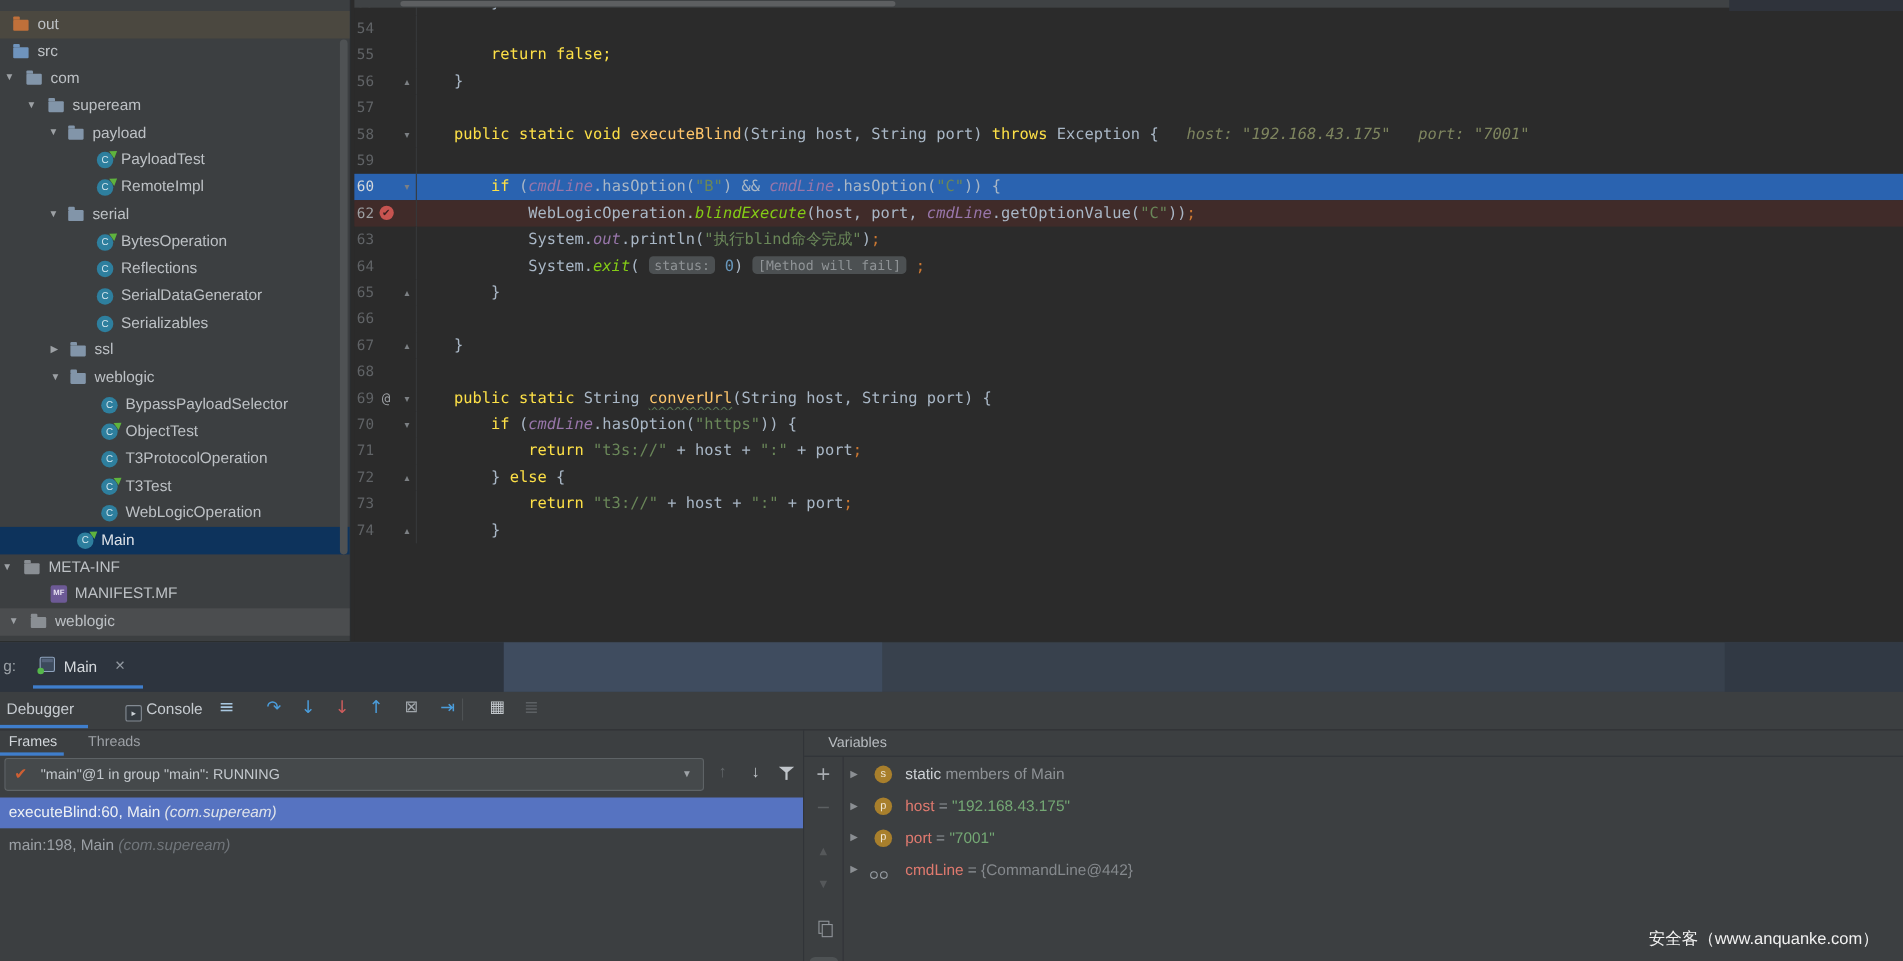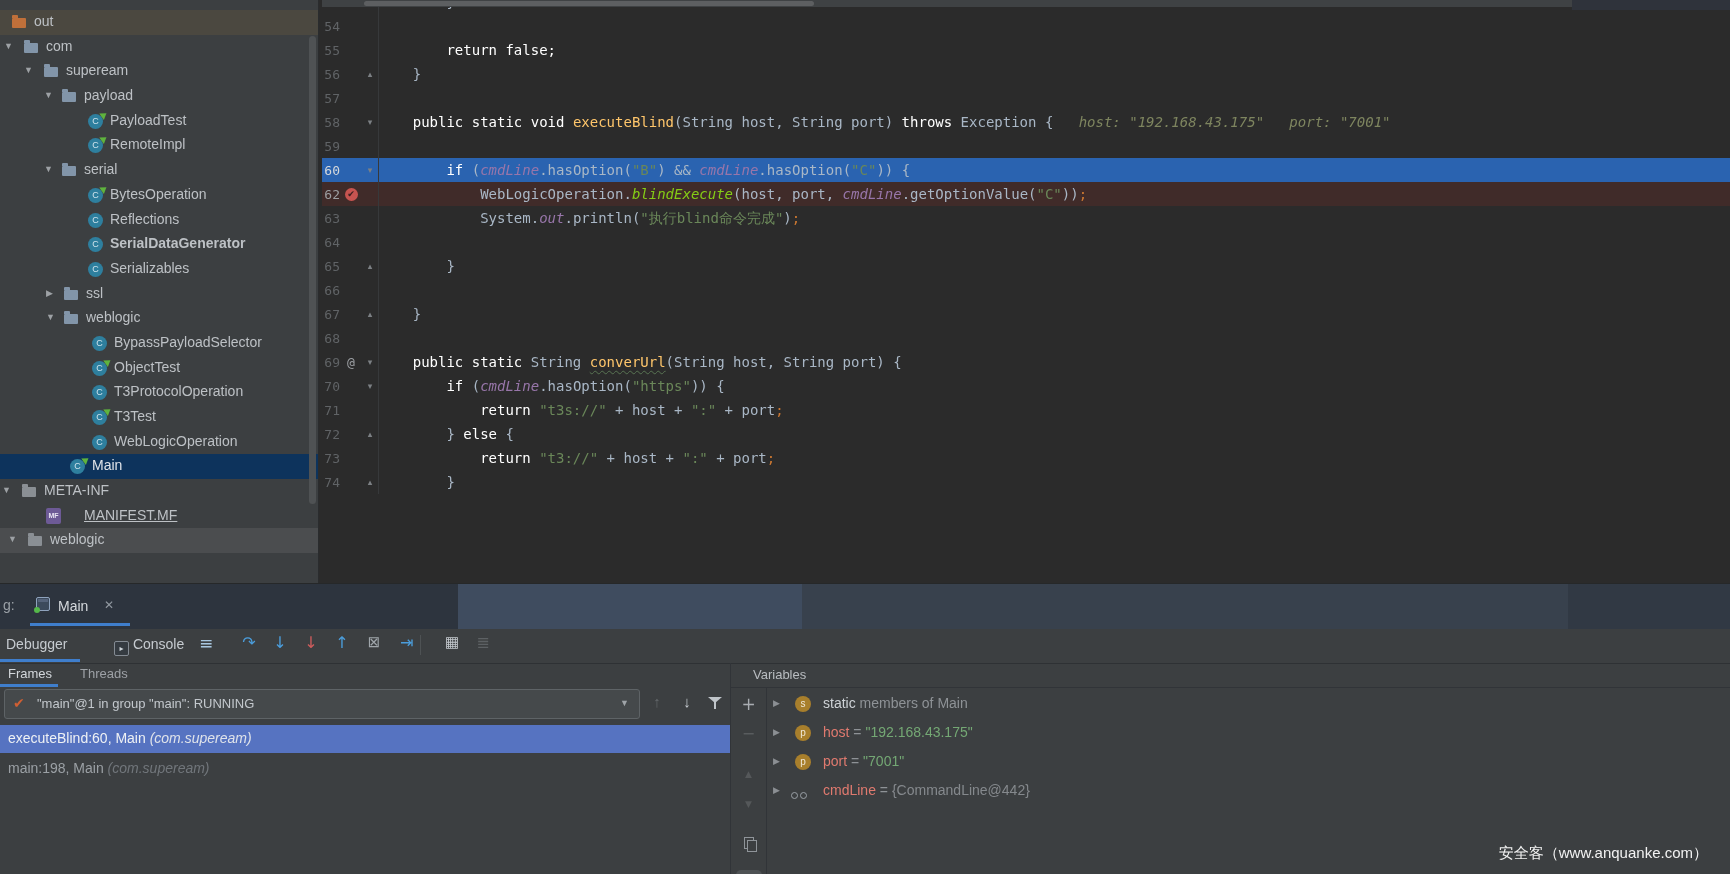--- a/index.html
+++ b/index.html
@@ -29,21 +29,21 @@
   .etopright{position:absolute;left:1250px;top:0;width:161px;height:10px;background:#2f333b;}
   .elines{position:absolute;left:0;top:-10px;right:0;}
   .eline{position:relative;height:24px;display:flex;align-items:center;}
   .eline .num{width:18px;text-align:right;font-family:"DejaVu Sans Mono",monospace;font-size:13px;color:#606366;flex:0 0 18px;}
   .eline .gico{width:22px;flex:0 0 22px;text-align:center;position:relative;}
   .eline .gfold{width:16px;flex:0 0 16px;text-align:center;font-size:9px;color:#7c8084;border-right:1px solid #37393b;height:24px;line-height:24px;}
   .eline pre{margin:0;font-family:"DejaVu Sans Mono",monospace;font-size:14px;line-height:24px;white-space:pre;}
   .bpdot{display:inline-block;width:13px;height:13px;border-radius:50%;background:#c75450;
          color:#3a1f1f;font-size:9px;line-height:13px;text-align:center;vertical-align:middle;}
   .atsign{color:#9b9ea2;font-size:13px;font-family:"DejaVu Sans Mono",monospace;}
-  .tk-d{color:#a9b7c6;} .tk-k{color:#ffffff;} .tk-s{color:#6a8759;}
+  .tk-d{color:#a9b7c6;} .tk-k{color:#fde047;} .tk-s{color:#6a8759;}
   .tk-f{color:#9876aa;font-style:italic;} .tk-m{color:#ffc66b;}
   .tk-mi{color:#84cc16;font-style:italic;} .tk-n{color:#6897bb;} .tk-p{color:#cc7832;}
   .tk-h{color:#7e855f;font-style:italic;}
   .tk-mu{color:#ffc66b;text-decoration:underline wavy #587352 1px;text-underline-offset:3px;}
   .tk-chip{display:inline-block;background:#4c5052;color:#909497;border-radius:4px;
            font-size:12px;line-height:16px;padding:0 5px;vertical-align:1px;}
   
   .debug{position:absolute;left:0;top:583px;width:1730px;height:291px;background:#3c3f41;border-top:1px solid #262829;}
   .tabstrip{position:absolute;left:0;top:0;width:100%;height:45px;background:#38414d;}
   .seam{position:absolute;top:0;height:45px;}
@@ -115,20 +115,26 @@
 
   <div class="tree">
     <div class="tree-rows" id="treeRows">
         <div class="trow" style="background: rgb(75, 72, 64);">
           <span class="ficon" style="background: rgb(192, 112, 58); left: 12px;">
             <span class="ftab"></span>
           </span>
           <span class="lbl" style="left: 34px;">out</span>
         </div>
         <div class="trow">
+          <span class="ficon" style="background: rgb(111, 148, 189); left: 12px;">
+            <span class="ftab"></span>
+          </span>
+          <span class="lbl" style="left: 34px;">src</span>
+        </div>
+        <div class="trow">
           <span class="arr" style="left: 4px;">▼</span>
           <span class="ficon" style="background: rgb(130, 149, 169); left: 24px;">
             <span class="ftab"></span>
           </span>
           <span class="lbl" style="left: 46px;">com</span>
         </div>
         <div class="trow">
           <span class="arr" style="left: 24px;">▼</span>
           <span class="ficon" style="background: rgb(130, 149, 169); left: 44px;">
             <span class="ftab"></span>
@@ -160,21 +166,21 @@
         <div class="trow">
           <span class="cicon" style="left: 88px;">C<span class="runmark"></span></span>
           <span class="lbl" style="left: 110px;">BytesOperation</span>
         </div>
         <div class="trow">
           <span class="cicon" style="left: 88px;">C</span>
           <span class="lbl" style="left: 110px;">Reflections</span>
         </div>
         <div class="trow">
           <span class="cicon" style="left: 88px;">C</span>
-          <span class="lbl" style="left: 110px; font-weight: bold;">SerialDataGenerator</span>
+          <span class="lbl" style="left: 110px;">SerialDataGenerator</span>
         </div>
         <div class="trow">
           <span class="cicon" style="left: 88px;">C</span>
           <span class="lbl" style="left: 110px;">Serializables</span>
         </div>
         <div class="trow">
           <span class="arr" style="left: 46px;">▶</span>
           <span class="ficon" style="background: rgb(130, 149, 169); left: 64px;">
             <span class="ftab"></span>
           </span>
@@ -213,21 +219,21 @@
         </div>
         <div class="trow">
           <span class="arr" style="left: 2px;">▼</span>
           <span class="ficon" style="background: rgb(138, 143, 148); left: 22px;">
             <span class="ftab"></span>
           </span>
           <span class="lbl" style="left: 44px;">META-INF</span>
         </div>
         <div class="trow">
           <span class="mficon" style="left: 46px;">MF</span>
-          <span class="lbl" style="left: 84px; text-decoration: underline;">MANIFEST.MF</span>
+          <span class="lbl" style="left: 68px;">MANIFEST.MF</span>
         </div>
         <div class="trow" style="background: rgb(75, 77, 79);">
           <span class="arr" style="left: 8px;">▼</span>
           <span class="ficon" style="background: rgb(138, 143, 148); left: 28px;">
             <span class="ftab"></span>
           </span>
           <span class="lbl" style="left: 50px;">weblogic</span>
         </div>
       </div>
     <div class="tree-scroll"></div>
@@ -292,20 +298,21 @@
         <div class="eline">
           <span class="num">63</span>
           <span class="gico"></span>
           <span class="gfold"></span>
           <pre><span class="tk-d">            System.</span><span class="tk-f">out</span><span class="tk-d">.println(</span><span class="tk-s">"执行blind命令完成"</span><span class="tk-d">)</span><span class="tk-p">;</span></pre>
         </div>
         <div class="eline">
           <span class="num">64</span>
           <span class="gico"></span>
           <span class="gfold"></span>
+          <pre><span class="tk-d">            System.</span><span class="tk-mi">exit</span><span class="tk-d">( </span><span class="tk-chip">status:</span><span class="tk-d"> </span><span class="tk-n">0</span><span class="tk-d">) </span><span class="tk-chip">[Method will fail]</span><span class="tk-d"> </span><span class="tk-p">;</span></pre>
         </div>
         <div class="eline">
           <span class="num">65</span>
           <span class="gico"></span>
           <span class="gfold">▴</span>
           <pre><span class="tk-d">        }</span></pre>
         </div>
         <div class="eline">
           <span class="num">66</span>
           <span class="gico"></span>

